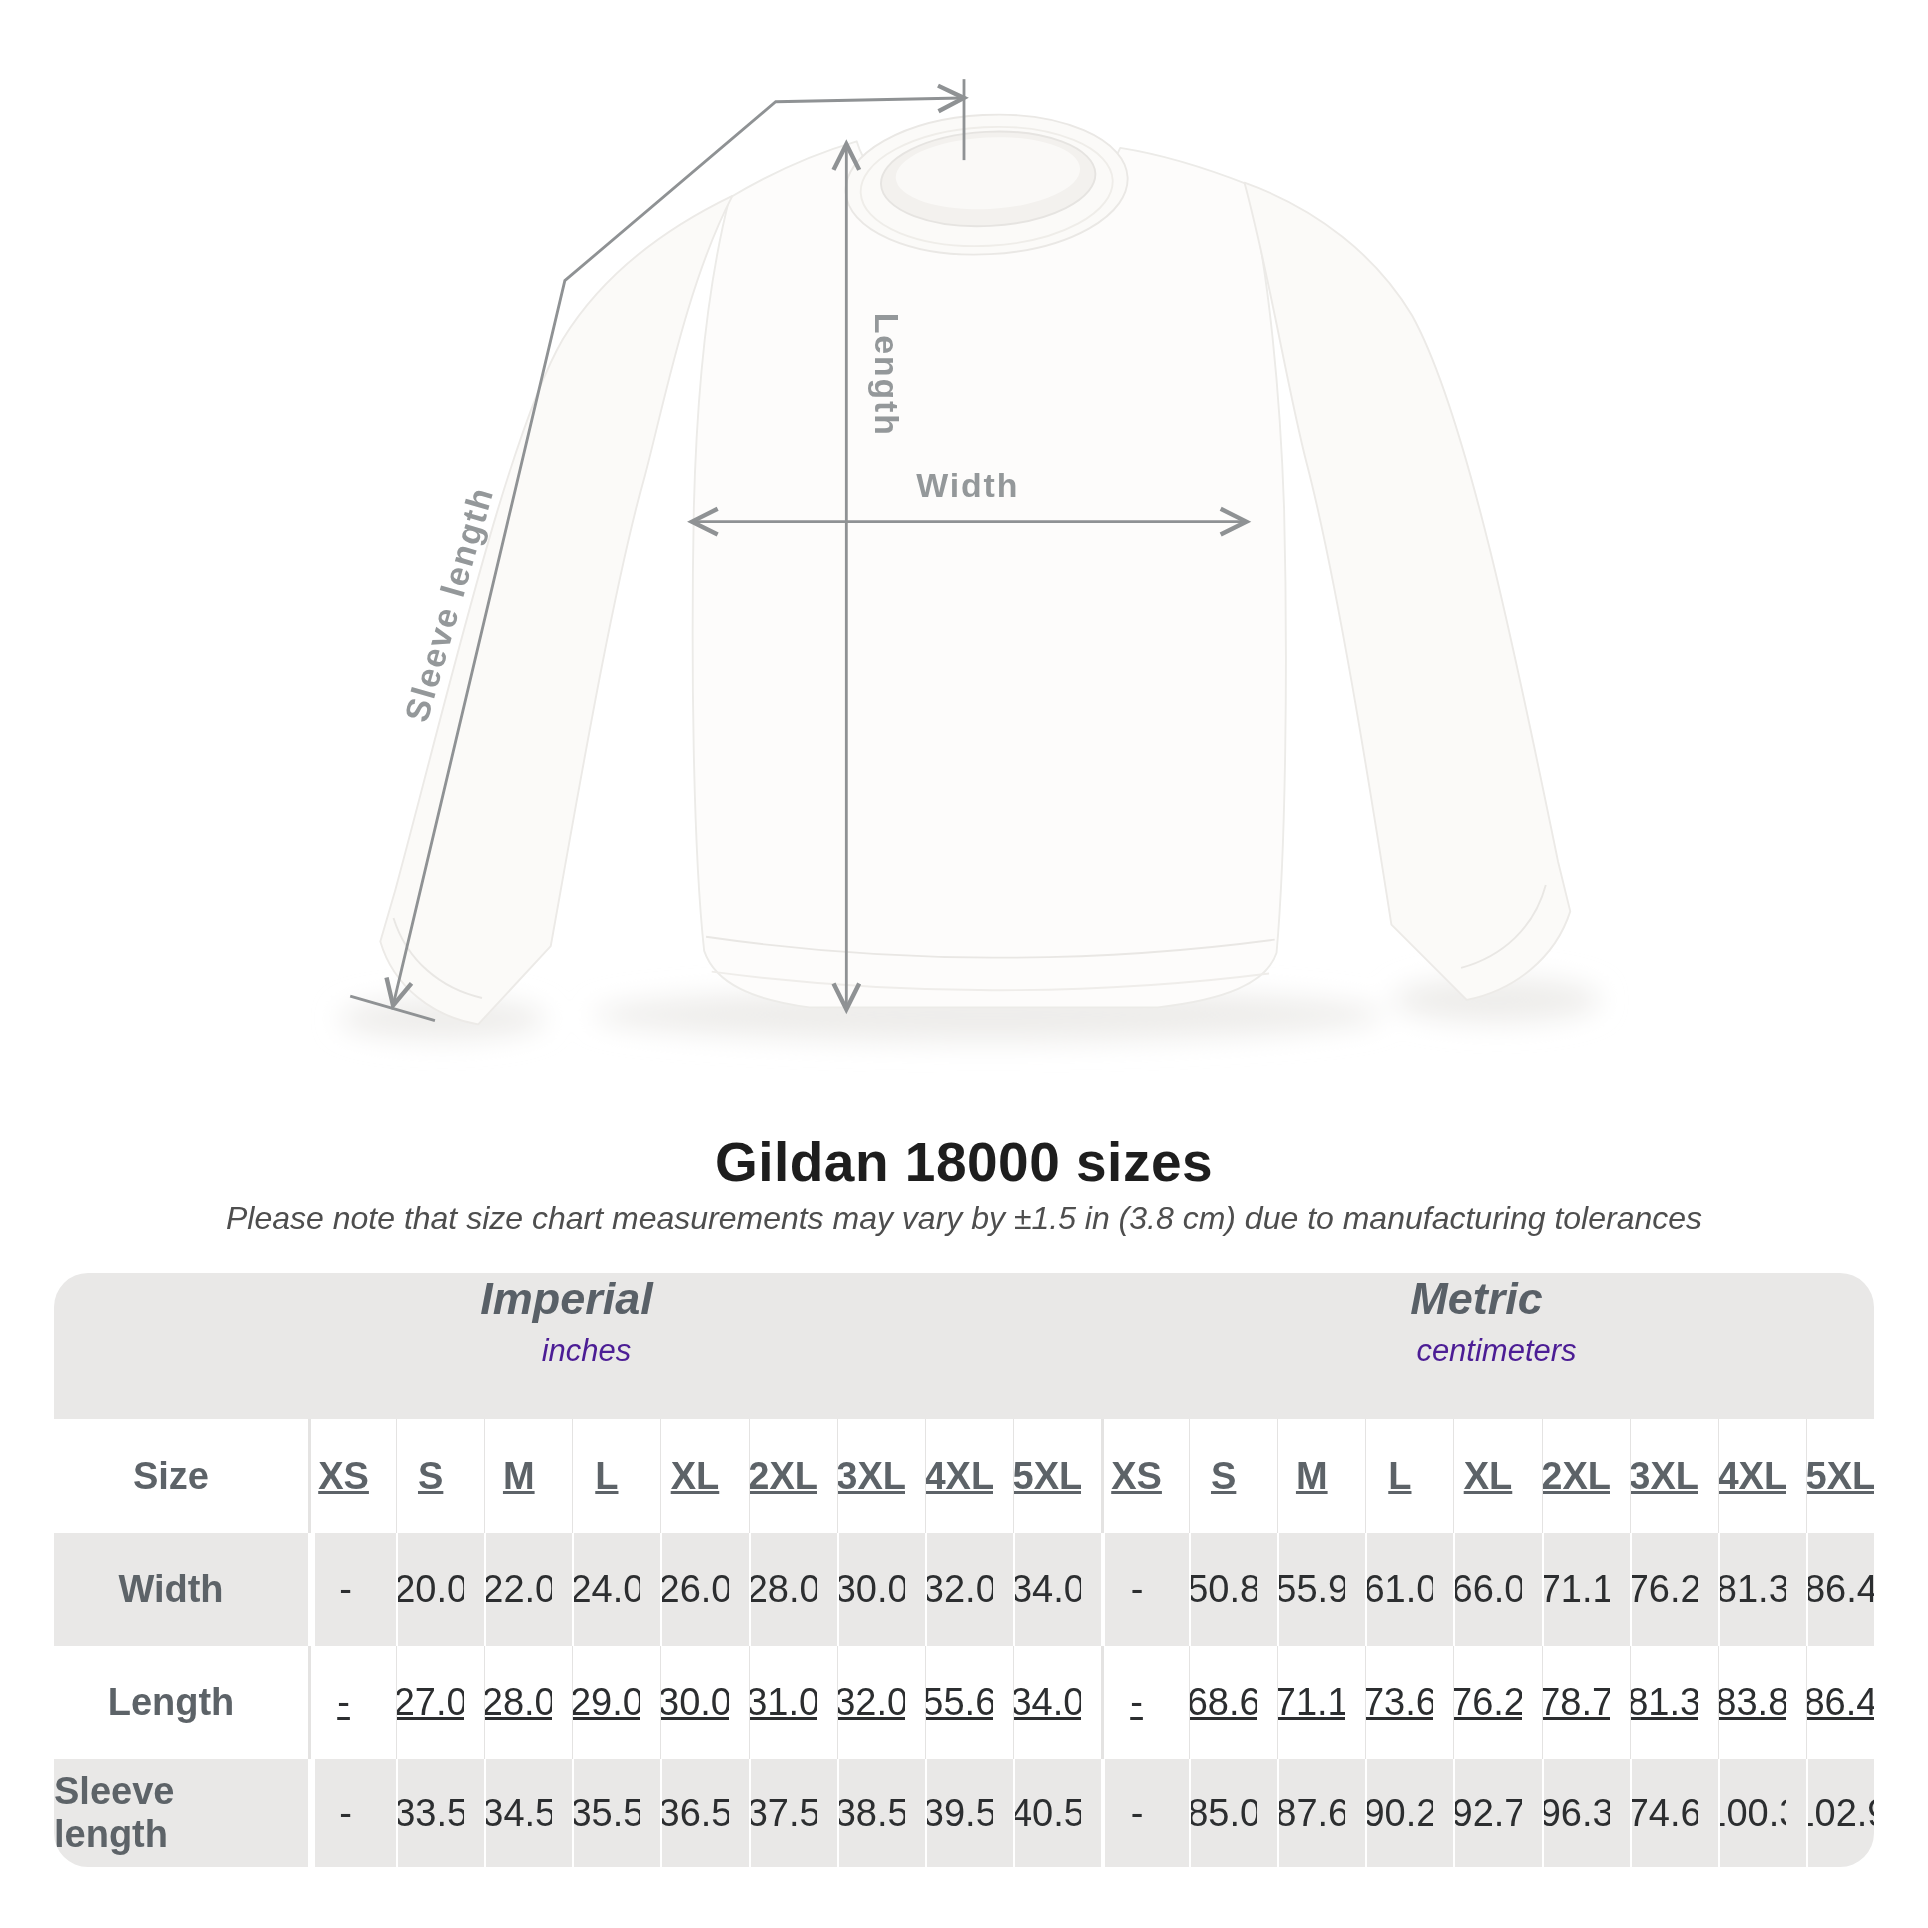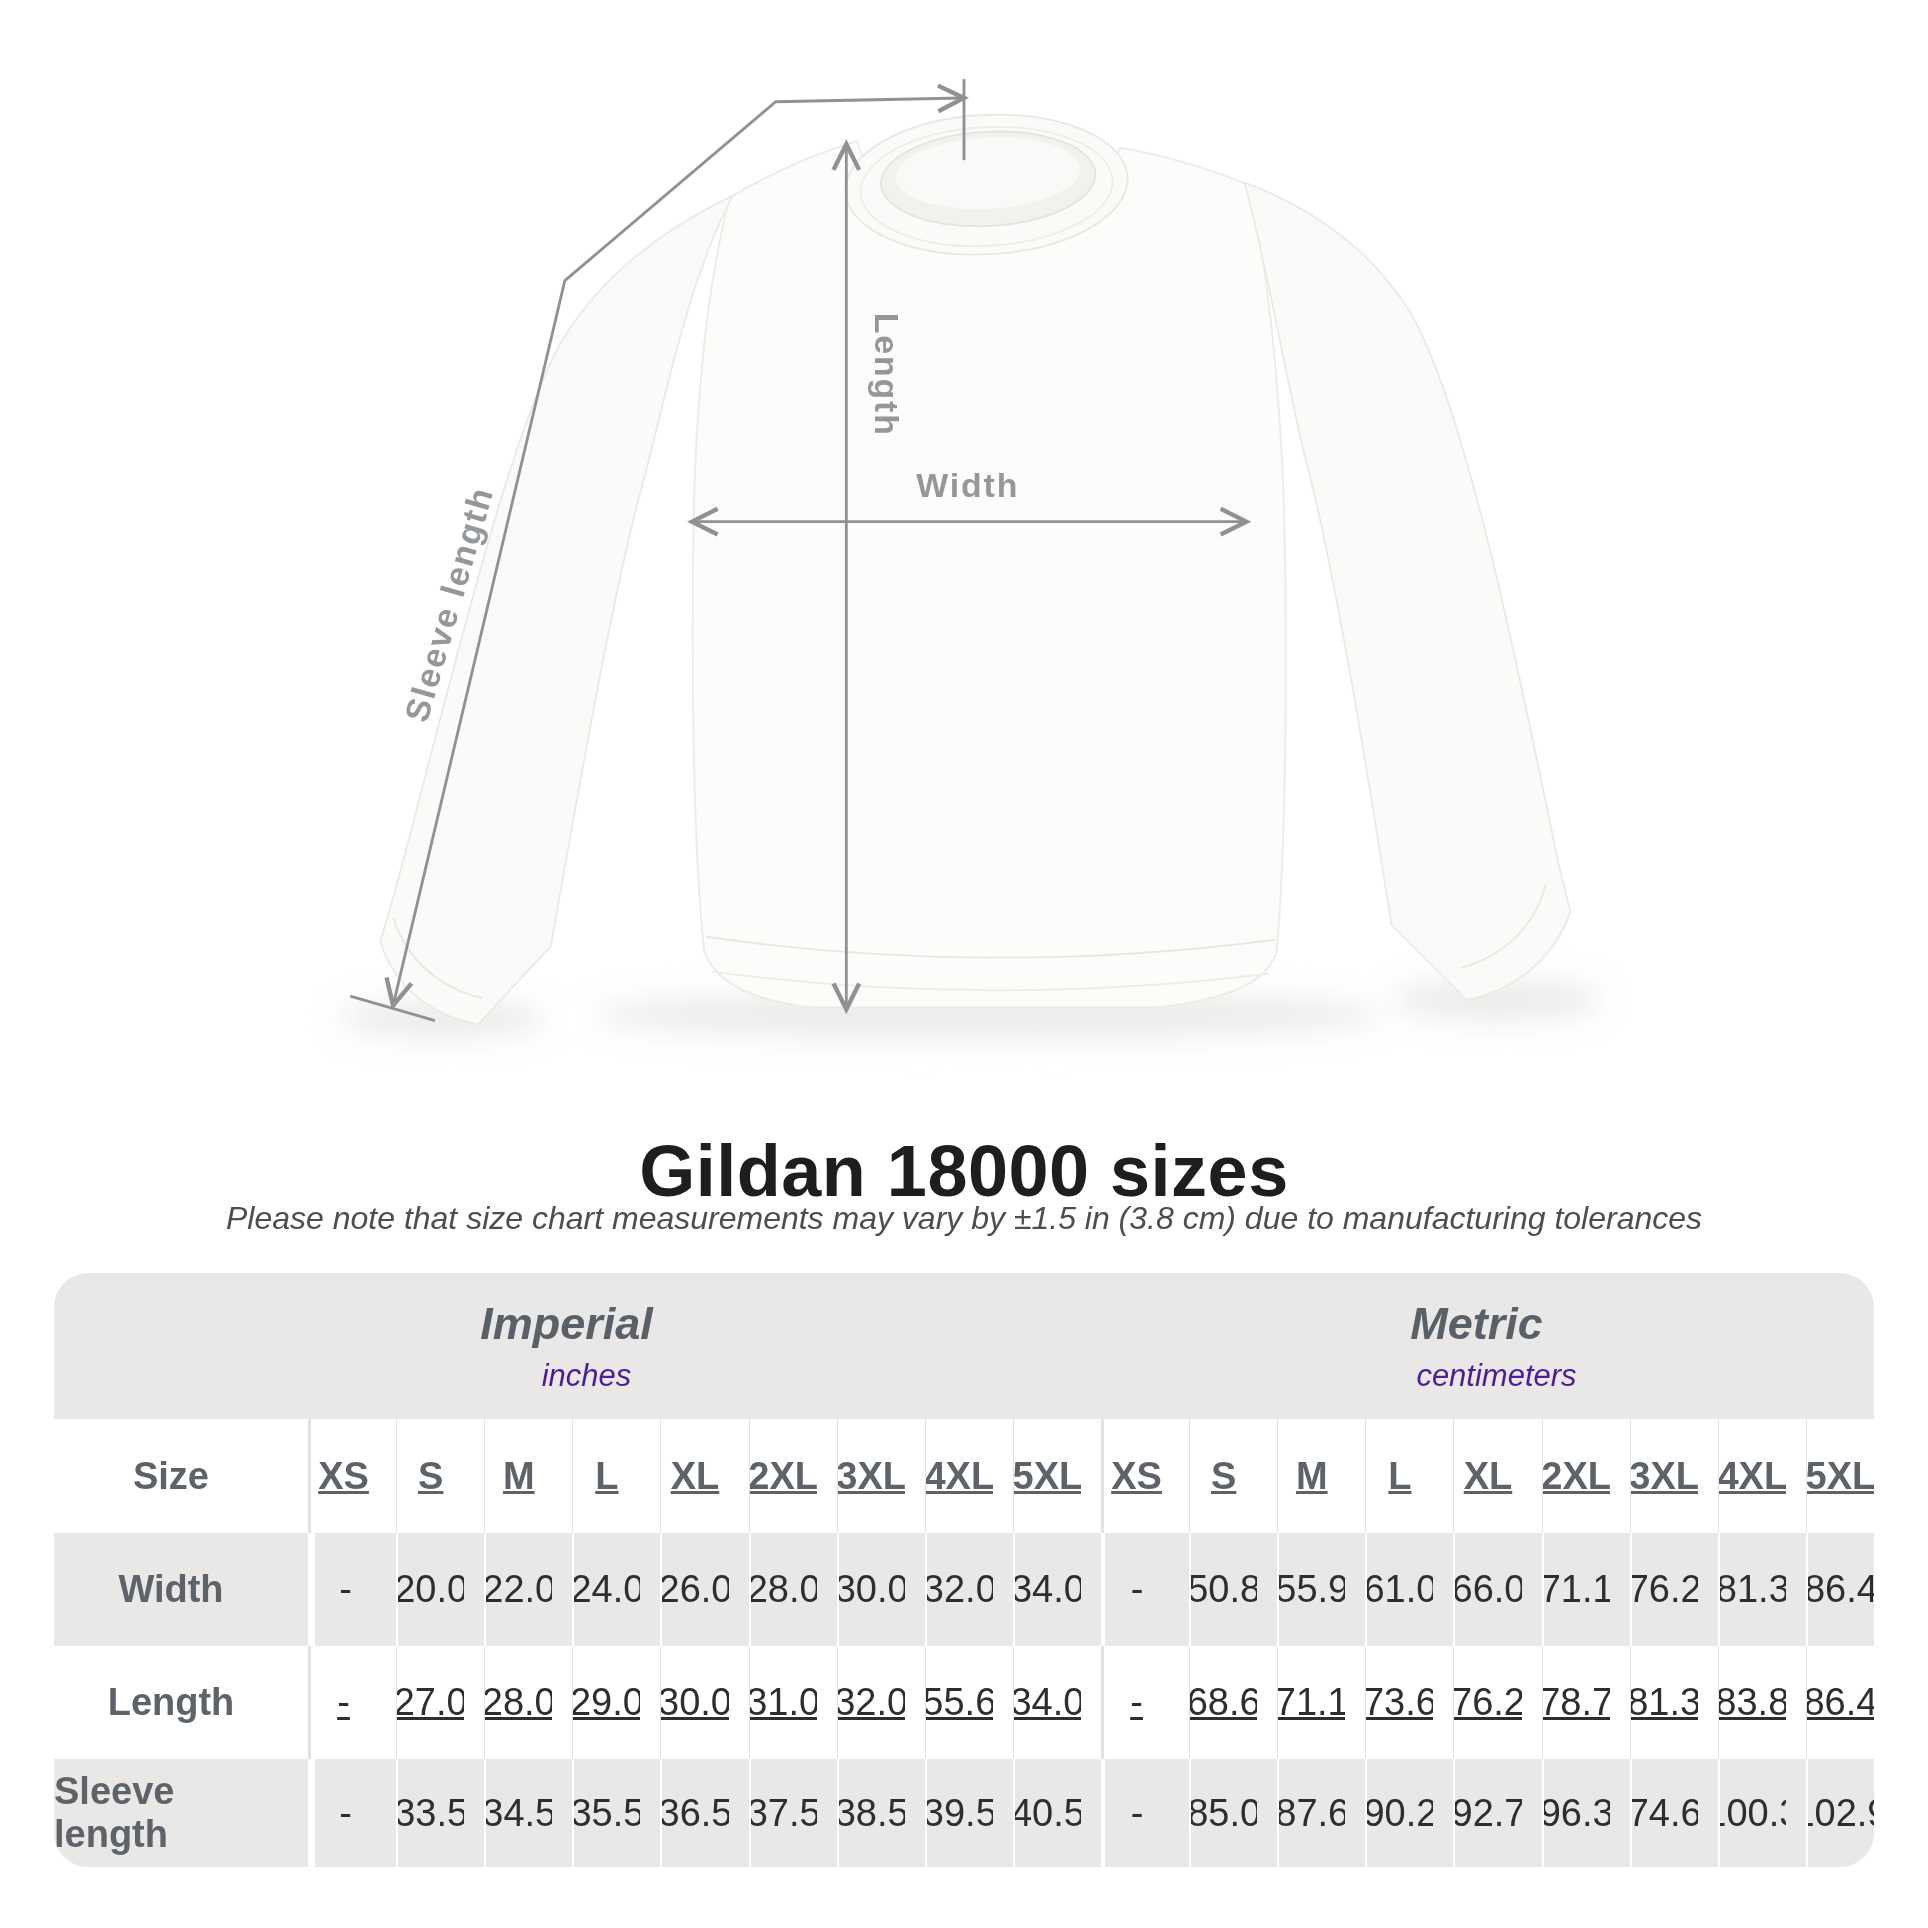--- a/index.html
+++ b/index.html
@@ -5,33 +5,33 @@
   html,body{margin:0;padding:0;background:#fff;}
   .page{
     position:relative;width:1928px;height:1928px;background:#ffffff;overflow:hidden;
     font-family:"Liberation Sans", sans-serif;
   }
   
   .diagram{position:absolute;left:0;top:0;width:1928px;height:1224px;}
   
   .title{
     position:absolute;left:0;top:1130px;width:1928px;text-align:center;
-    font-size:72px;font-weight:bold;color:#1e1e1e;letter-spacing:0.5px;
+    font-size:55px;font-weight:bold;color:#1e1e1e;letter-spacing:0.5px;
   }
   .subtitle{
     position:absolute;left:0;top:1188px;width:1928px;text-align:center;
     font-size:32px;font-style:italic;color:#4e4e4e;margin-top:12px;
   }
   
   .size-table{
     position:absolute;left:54px;top:1273px;width:1820px;border-radius:34px;overflow:hidden;
     background:#ffffff;
   }
   .group-row{display:grid;grid-template-columns:1025px 795px;height:146px;background:#e9e8e7;}
-  .group-cell{display:flex;flex-direction:column;align-items:center;justify-content:center;gap:7.5px;}
+  .group-cell{display:flex;flex-direction:column;align-items:center;justify-content:flex-start;gap:7.5px;}
   .group-label{font-size:45px;font-weight:bold;font-style:italic;color:#596067;}
   .group-unit{font-size:31px;font-style:italic;color:#4c1d95;margin-left:40px;}
   .grid-row{display:grid;grid-template-columns:234px repeat(18,1fr);gap:20px;}
   .cell{display:flex;align-items:center;justify-content:center;overflow:hidden;}
   .header-row{height:114px;background:#ffffff;}
   .data-row{height:113px;}
   .data-row.last{height:108px;}
   .data-row.gray{background:#e9e8e7;}
   .data-row.white{background:#ffffff;}
   .hdr{font-size:38px;font-weight:bold;color:#5d6368;}

